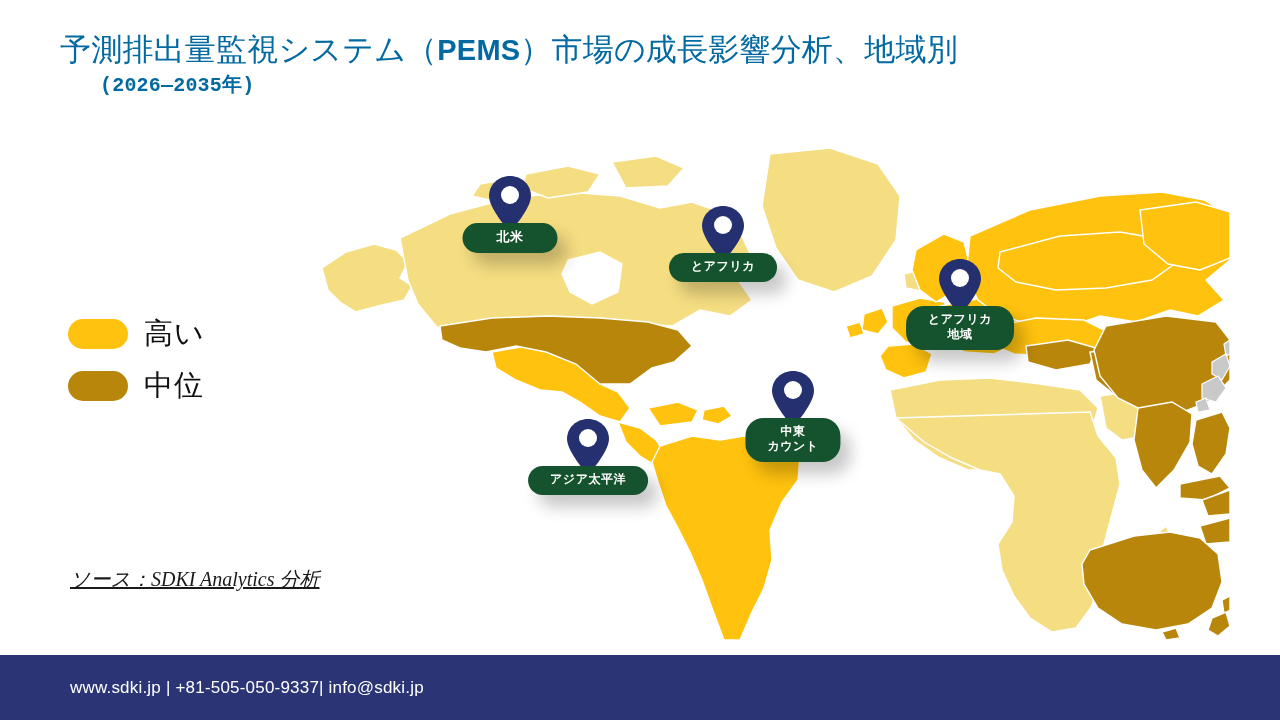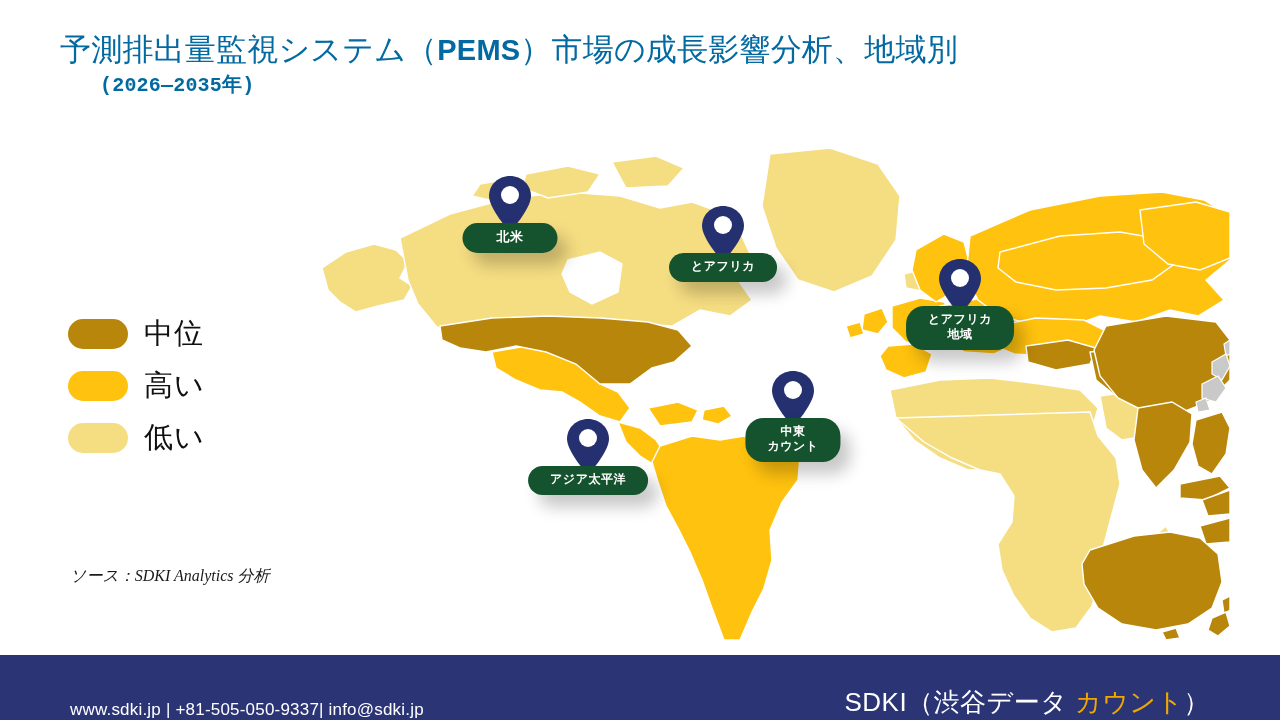--- a/index.html
+++ b/index.html
@@ -51,25 +51,26 @@
     font-size:29px;
     color:#101010;
     font-family:"Liberation Sans", sans-serif;
     letter-spacing:1px;
   }
 
   
   #source-note{
     position:absolute;
     left:70px; top:566px;
-    font-size:16px;
+    font-size:20px;
     font-style:italic;
     color:#1a1a1a;
     font-family:"Liberation Serif", serif;
     white-space:nowrap;
+    text-decoration:underline;
   }
 
   
   #map-wrap{
     position:absolute;
     left:300px; top:140px;
     width:930px; height:500px;
   }
   #world-map{ width:100%; height:100%; display:block; }
 
@@ -102,21 +103,21 @@
   }
   .pin-badge.wide{ padding:7px 34px; font-size:13px; }
 
   
   #footer{
     position:absolute;
     left:0; bottom:0;
     width:1280px; height:65px;
     background:#2B3576;
     display:flex;
-    align-items:flex-end;
+    align-items:center;
     justify-content:space-between;
     padding:0 70px;
   }
   #footer-contact{
     color:#ffffff;
     font-size:17px;
     font-family:"Liberation Sans", sans-serif;
     letter-spacing:0.2px;
   }
   #footer-brand{
@@ -130,30 +131,26 @@
 </head>
 <body>
 
 <div id="title-block">
   <div id="title-line1"><span>予測排出量監視システム（</span><span class="pems-bold">PEMS</span><span>）市場の成長影響分析、地域別</span></div>
   <div id="title-line2">(2026—2035年)</div>
 </div>
 
 <div id="legend">
   <div class="legend-row">
+    <span class="legend-swatch" style="background:#FFC20E"></span>
+    <span class="legend-label">高い</span>
+  </div>
+  <div class="legend-row">
     <span class="legend-swatch" style="background:#B8860B"></span>
     <span class="legend-label">中位</span>
-  </div>
-  <div class="legend-row">
-    <span class="legend-swatch" style="background:#FFC20E"></span>
-    <span class="legend-label">高い</span>
-  </div>
-  <div class="legend-row">
-    <span class="legend-swatch" style="background:#F5DD82"></span>
-    <span class="legend-label">低い</span>
   </div>
 </div>
 
 <div id="source-note">ソース：SDKI Analytics 分析</div>
 
 <div id="map-wrap">
   <svg id="world-map" viewBox="0 0 930 500">
     <defs>
       <filter id="pinshadow" x="-60%" y="-60%" width="240%" height="240%">
         <feDropShadow dx="8" dy="10" stdDeviation="7" flood-color="#000" flood-opacity="0.22"></feDropShadow>
@@ -286,14 +283,13 @@
     <svg class="pin-marker" viewBox="0 0 44 58">
       <path d="M22 1 C10 1 1 10 1 21 C1 34 22 57 22 57 C22 57 43 34 43 21 C43 10 34 1 22 1 Z" fill="#243070"></path>
       <circle cx="22" cy="20" r="9" fill="#ffffff"></circle>
     </svg>
     <div class="pin-badge">アジア太平洋</div>
   </div>
 </div>
 
 <div id="footer">
   <div id="footer-contact">www.sdki.jp | +81-505-050-9337| info@sdki.jp</div>
-  <div id="footer-brand"><span>SDKI（渋谷データ </span><span class="accent">カウント</span><span>）</span></div>
 </div>
 
 </body></html>

